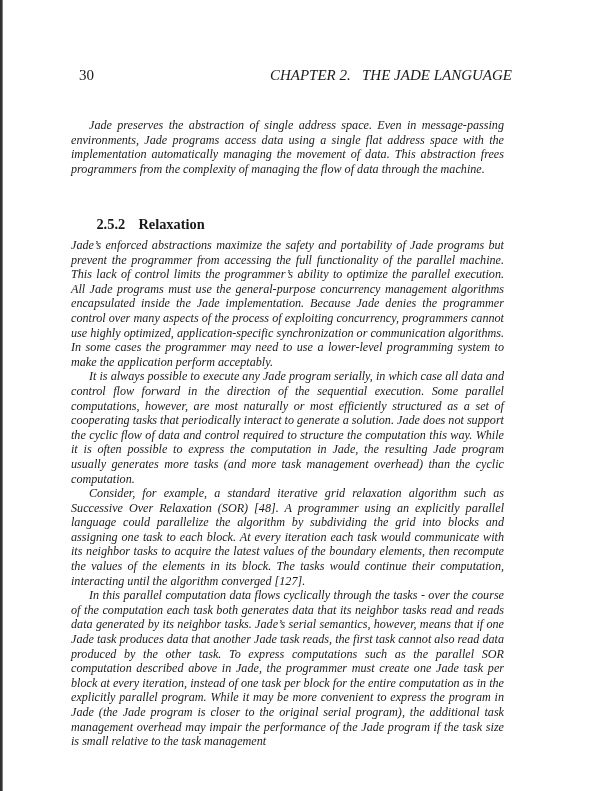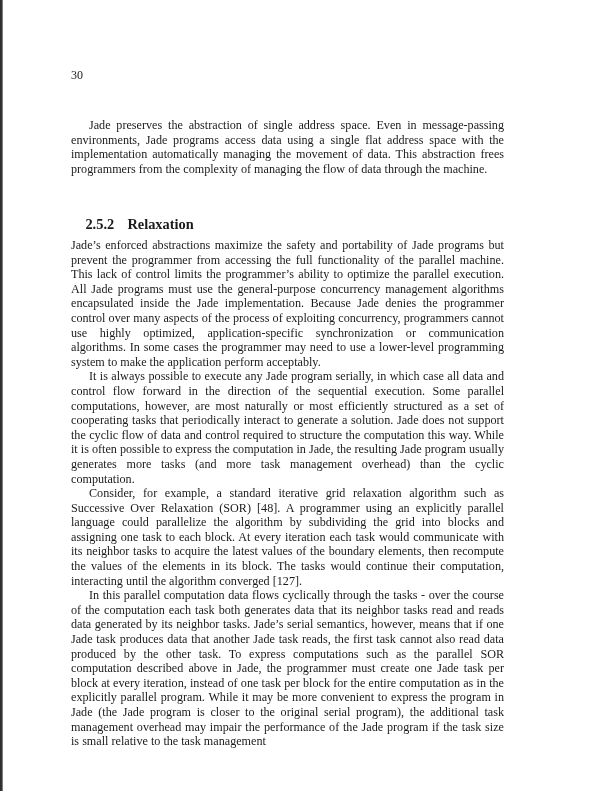--- a/index.html
+++ b/index.html
@@ -25,24 +25,24 @@
     }
     .page {
       position: absolute;
       left: 71px;
       top: 0;
       width: 433px;
     }
     .running-head {
       position: absolute;
       top: 67px;
-      left: 0;
+      left: 8px;
       width: 433px;
       height: 16px;
-      font-size: 12px;
+      font-size: 15px;
       line-height: 16px;
     }
     .page-number {
       position: absolute;
       left: 0;
       top: 0;
     }
     .chapter-title {
       position: absolute;
       right: 0;
@@ -55,53 +55,56 @@
       left: 0;
       width: 433px;
       font-size: 12.15px;
       line-height: 14.6px;
       text-align: justify;
       hyphens: manual;
     }
     .body-text p {
       margin: 0;
       text-indent: 18px;
+      font-style: italic;
     }
     .body-text p.noindent {
       text-indent: 0;
     }
     .intro {
       top: 118px;
     }
     .section-heading {
       position: absolute;
       top: 197px;
       left: 0;
       font-size: 14.4px;
       font-weight: bold;
       line-height: 18px;
       white-space: pre;
     }
     .section-number {
       display: inline-block;
       width: 42px;
+      margin-left: 11px;
     }
     .section-body {
       top: 238px;
     }
   </style>
 </head>
 <body>
 
 <div class="scan-edge"></div>
 
 <div class="page">
 
   <div class="running-head">
     <span class="page-number">30</span>
+    <span class="chapter-title">CHAPTER 2.   THE JADE LANGUAGE</span>
   </div>
 
   <div class="body-text intro">
     <p>Jade preserves the abstraction of single address space. Even in message-passing environments, Jade programs access data using a single flat address space with the implementation automatically managing the movement of data. This abstraction frees programmers from the complexity of managing the flow of data through the machine.</p>
   </div>
 
   <div class="section-heading">
     <span class="section-number">2.5.2</span><span>Relaxation</span>
   </div>
 

